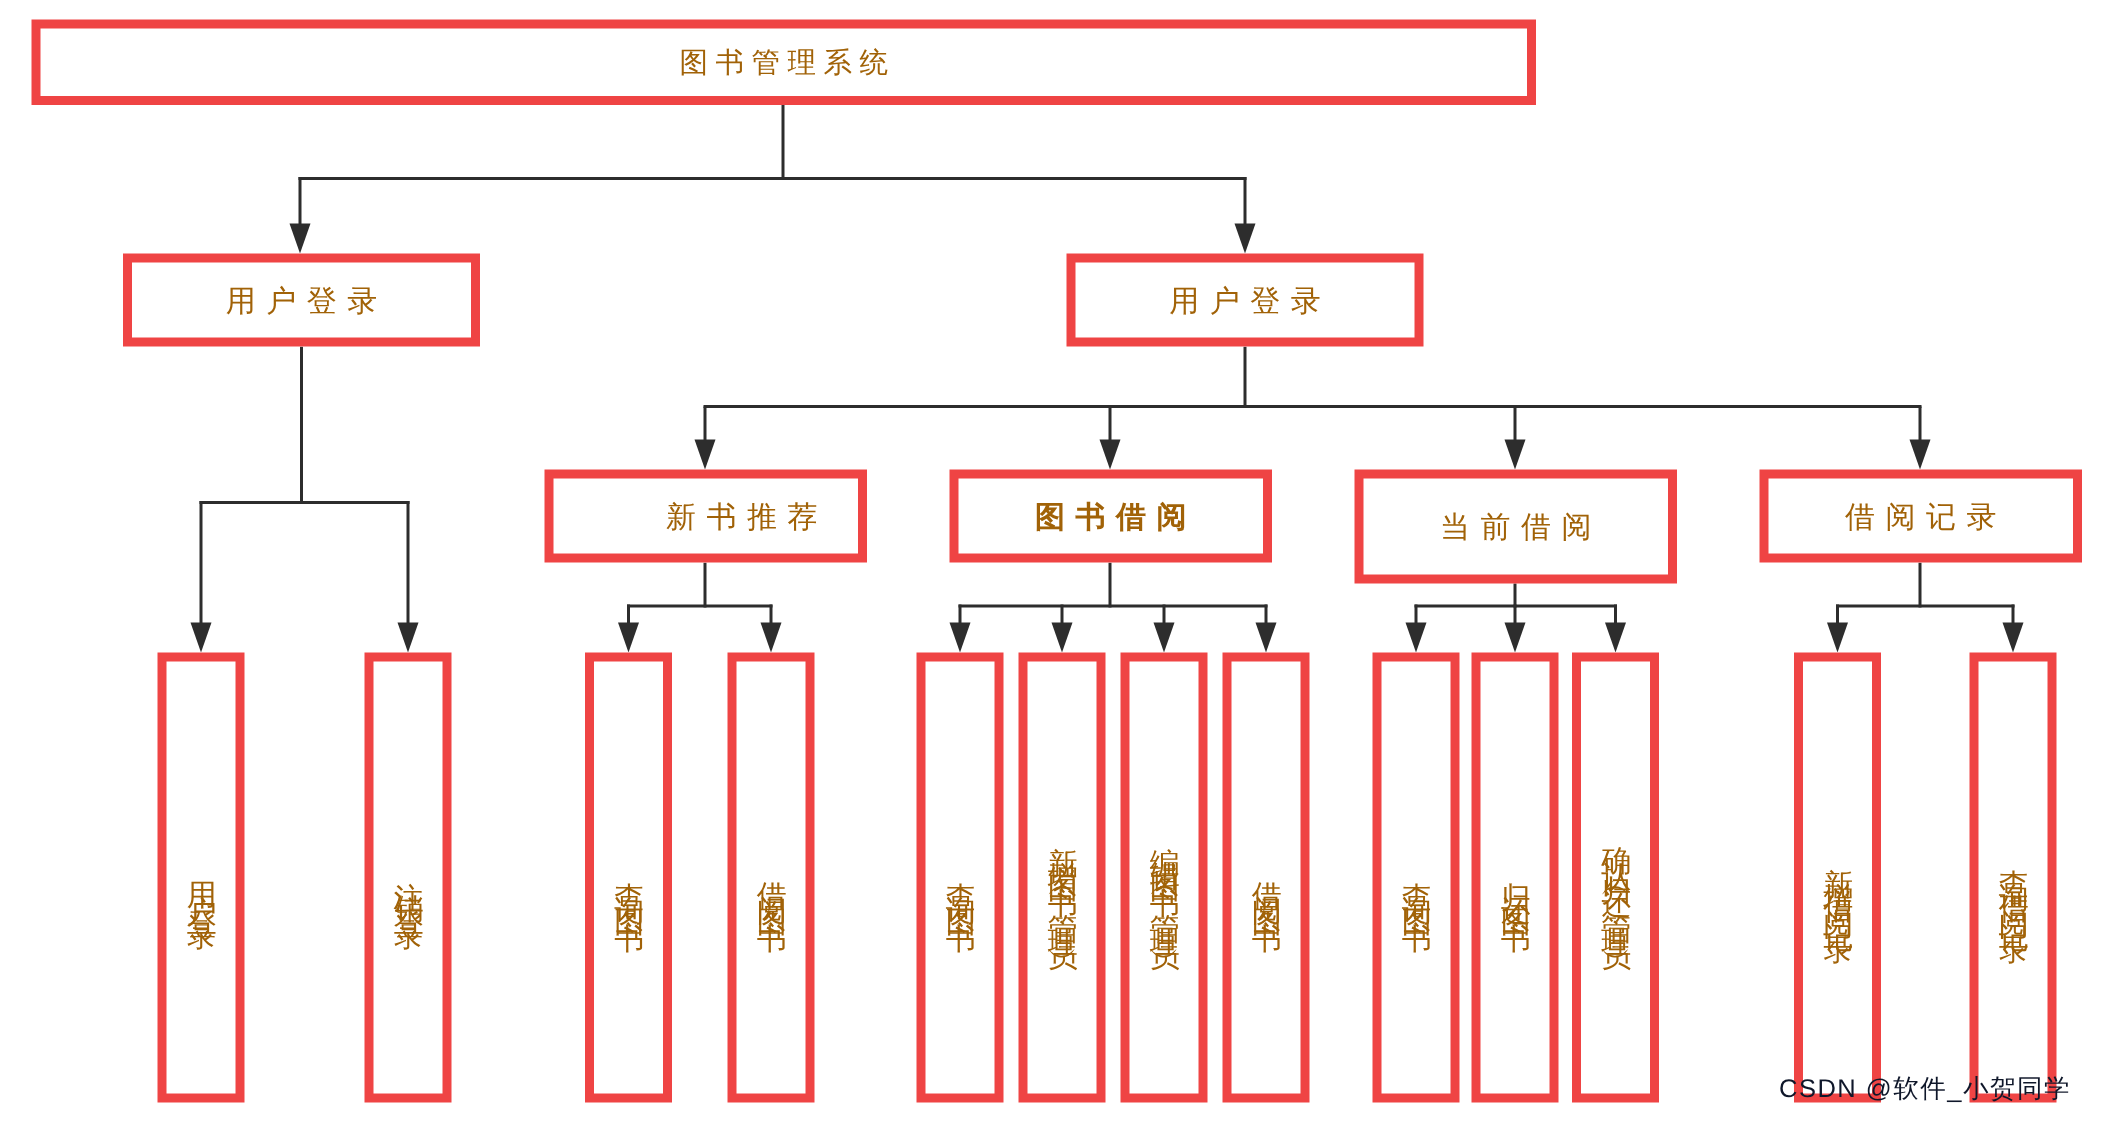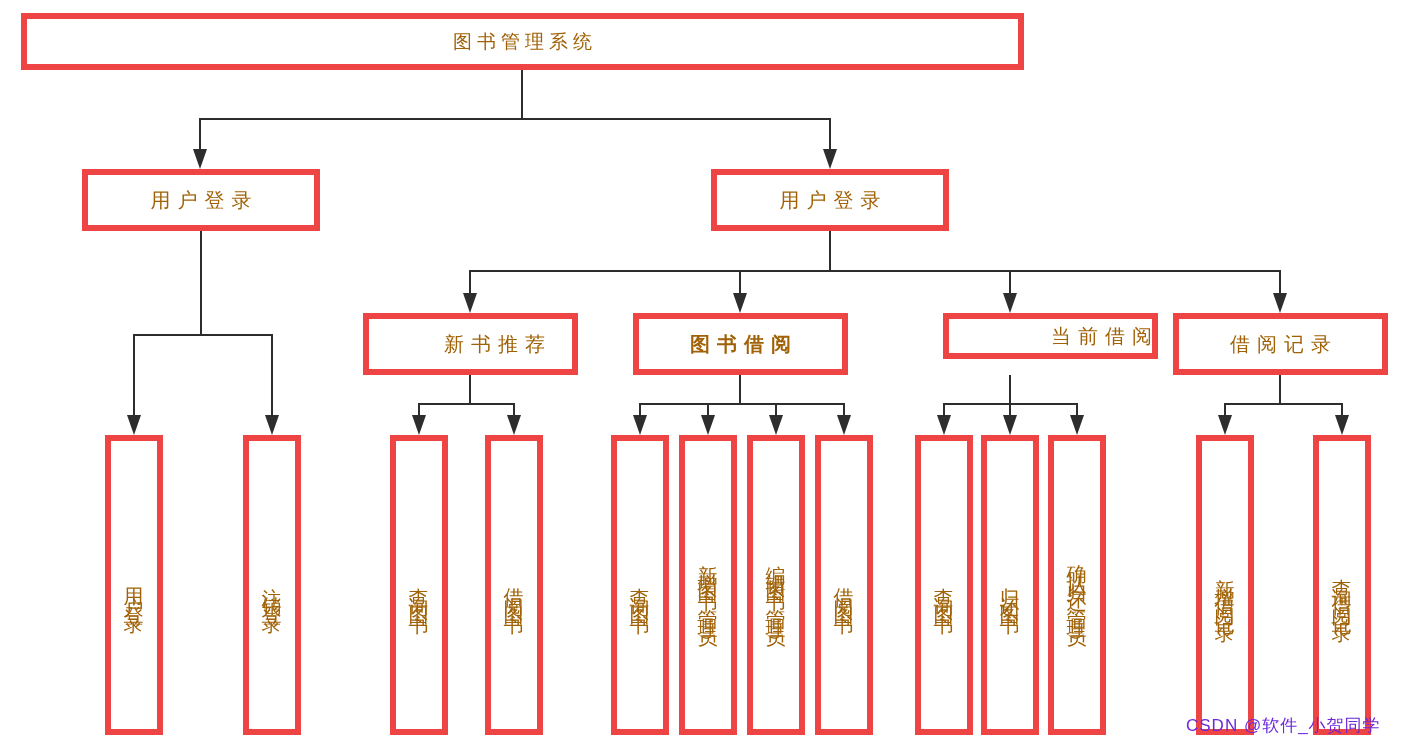--- a/index.html
+++ b/index.html
@@ -39,21 +39,21 @@
     font-size: 20px;
     letter-spacing: 9px;
     margin-bottom: -9px;
     line-height: 1;
   }
   .watermark {
     position: absolute;
     left: 1186px; top: 714px;
     font-size: 17px;
     letter-spacing: 1px;
-    color: #6d28d9;
+    color: #0f172a;
     z-index: 3;
   }
 </style>
 </head>
 <body>
 
 <svg id="connectors" width="1405" height="747">
   <g>
     <path d="M522 70 V119"></path>
     <path d="M199 119 H831"></path>
@@ -132,21 +132,21 @@
 <div class="node h-node" style="left:711px; top:169px; width:238px; height:62px;">
   <span>用户登录</span>
 </div>
 
 <div class="node h-node" style="left:363px; top:313px; width:215px; height:62px;padding-left:48px;">
   <span>新书推荐</span>
 </div>
 <div class="node h-node" style="left:633px; top:313px; width:215px; height:62px;font-weight:bold;">
   <span>图书借阅</span>
 </div>
-<div class="node h-node" style="left:943px; top:313px; width:215px; height:46px;justify-content:flex-end;">
+<div class="node h-node" style="left:903px; top:313px; width:215px; height:76px;">
   <span>当前借阅</span>
 </div>
 <div class="node h-node" style="left:1173px; top:313px; width:215px; height:62px;">
   <span>借阅记录</span>
 </div>
 
 <div class="node v-node" style="left:105px; top:435px; width:58px; height:300px;">
   <span>用户登录</span>
 </div>
 <div class="node v-node" style="left:243px; top:435px; width:58px; height:300px;">

